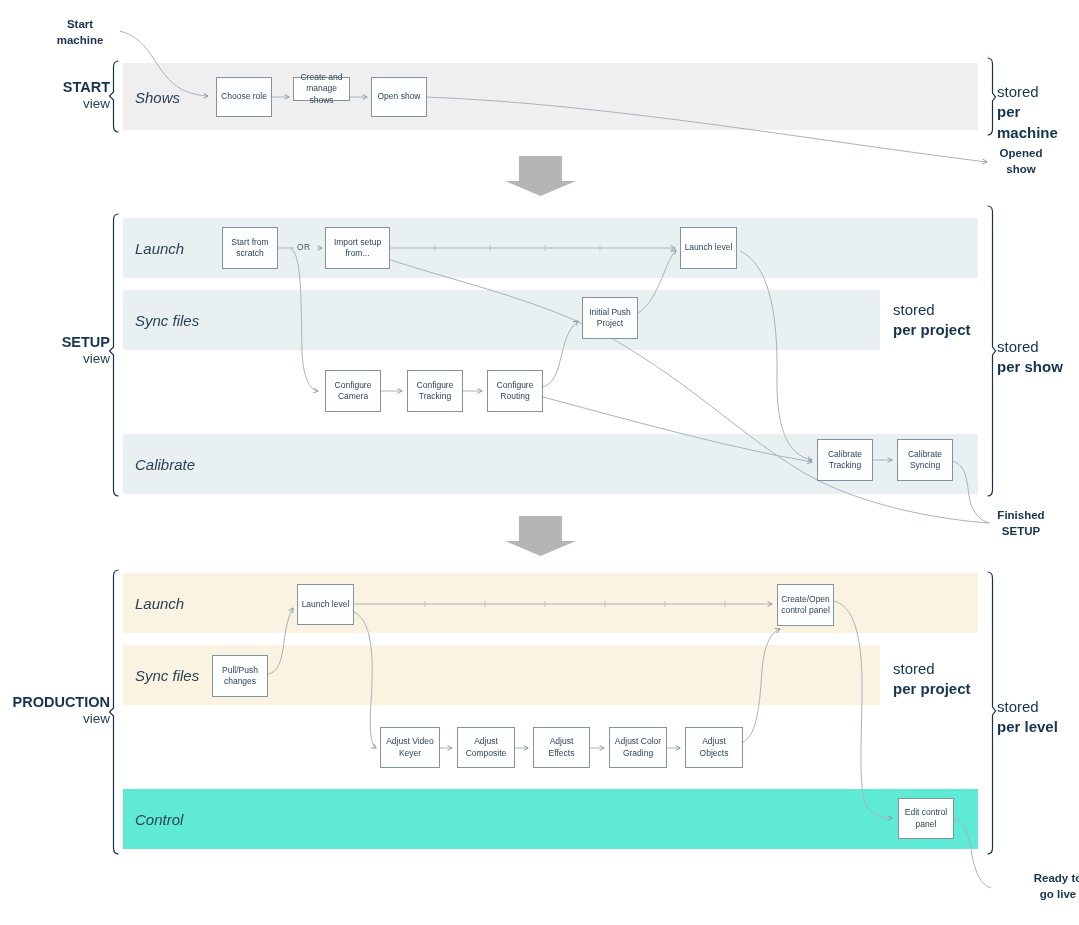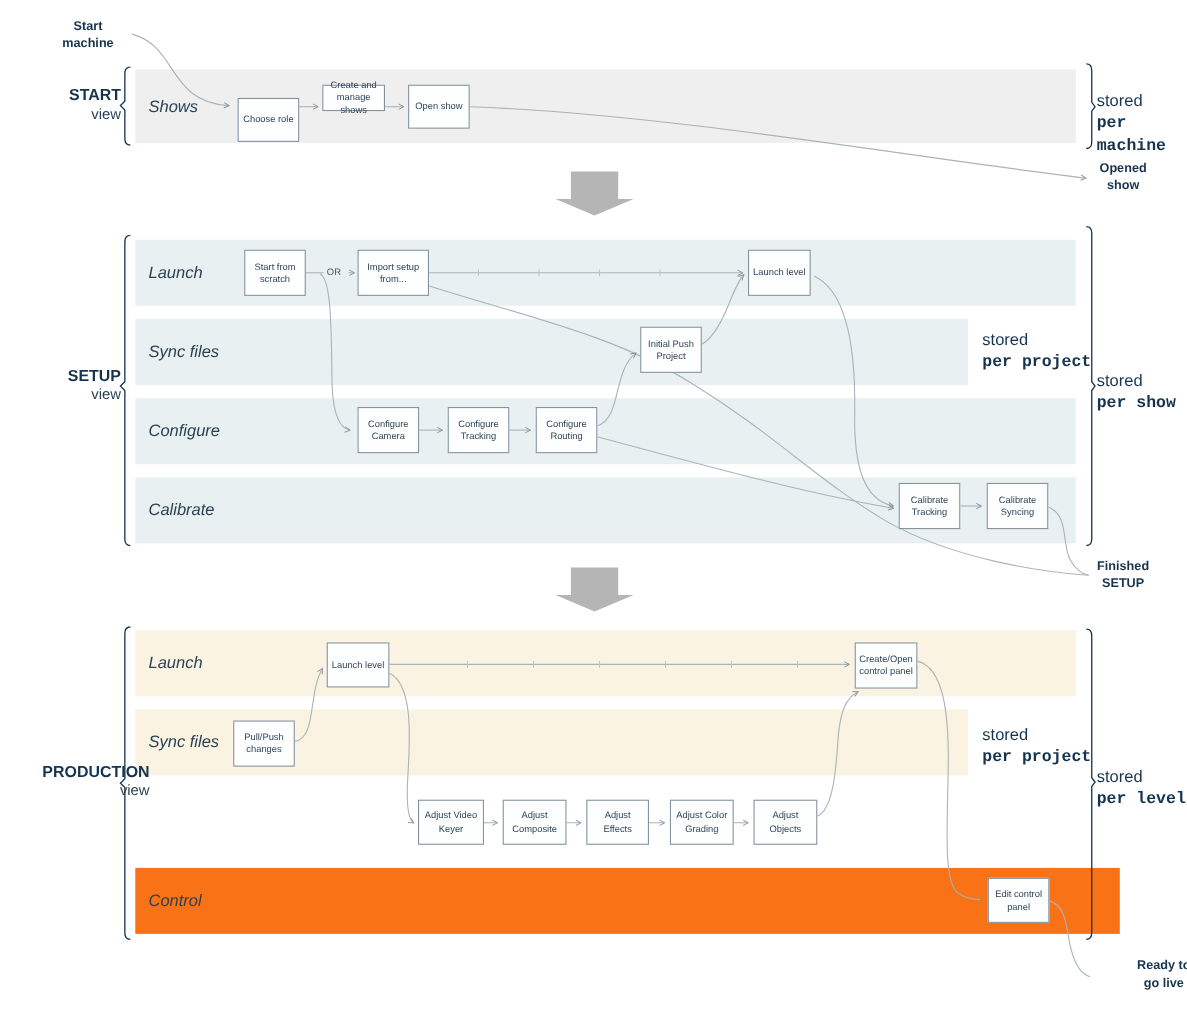--- a/index.html
+++ b/index.html
@@ -12,52 +12,49 @@
   .node { position:absolute; background:#fdfefe; border:1.4px solid #85939f; color:#2f4659;
           font-size:8.5px; line-height:1.3; display:flex; align-items:center; justify-content:center;
           text-align:center; padding:2px; box-sizing:border-box; }
   .ann  { position:absolute; font-weight:bold; font-size:11.5px; color:#16344e;
           white-space:pre-line; text-align:center; line-height:1.35; }
   .side { position:absolute; left:0; width:110px; text-align:right; line-height:1.18; }
   .side .b { display:block; font-weight:bold; font-size:14.5px; color:#16344e; }
   .side .r { display:block; font-size:13.5px; color:#2b4254; }
   .stored { position:absolute; font-size:15px; color:#16344e; line-height:1.35; }
   .stored span { display:block; }
-  .stored .b { font-weight:bold;font-family:Liberation Mono, monospace; }
+  .stored .b { font-weight:bold; }
   .or { position:absolute; font-size:8.5px; color:#41586c; letter-spacing:.3px; }
 </style>
 </head>
 <body>
 
 <div class="canvas">
 
   <div class="lane" style="left:123px;top:63px;width:855px;height:67px;background:#efefef;">
     <div class="lane-label">Shows</div>
   </div>
 
   <div class="lane" style="left:123px;top:218px;width:855px;height:60px;background:#e8f0f2;">
     <div class="lane-label">Launch</div>
   </div>
   <div class="lane" style="left:123px;top:290px;width:757px;height:60px;background:#e8f0f2;">
     <div class="lane-label">Sync files</div>
   </div>
-  <div class="lane" style="left:123px;top:362px;width:855px;height:60px;background:#e8f0f2;">
-    <div class="lane-label">Configure</div>
-  </div>
   <div class="lane" style="left:123px;top:434px;width:855px;height:60px;background:#e8f0f2;">
     <div class="lane-label">Calibrate</div>
   </div>
 
   <div class="lane" style="left:123px;top:573px;width:855px;height:60px;background:#faf3e2;">
     <div class="lane-label">Launch</div>
   </div>
   <div class="lane" style="left:123px;top:645px;width:757px;height:60px;background:#faf3e2;">
     <div class="lane-label">Sync files</div>
   </div>
-  <div class="lane" style="left:123px;top:789px;width:855px;height:60px;background:#f97316;padding-left:40px;">
+  <div class="lane" style="left:123px;top:789px;width:855px;height:60px;background:#5eead4;">
     <div class="lane-label">Control</div>
   </div>
 
   <svg class="wires" viewBox="0 0 1079 925">
     <defs>
       <marker id="arr" viewBox="0 0 8 8" refX="6.5" refY="4" markerWidth="6.5" markerHeight="6.5" orient="auto-start-reverse">
         <path d="M1,1 L6.8,4 L1,7" fill="none" stroke="#8796a3" stroke-width="1.1"></path>
       </marker>
     </defs>
 
@@ -104,21 +101,21 @@
       <path d="M834 601 C857 607, 863 645, 862 700 C861 756, 858 800, 870 811 C876 816, 884 818, 892 818" marker-end="url(#arr)"></path>
       <path d="M954 819 C971 824, 969 847, 974 864 C978 879, 984 886, 991 888"></path>
     </g>
 
     <g stroke="#bcc5ca" stroke-width="1">
       <path d="M435 245 V251 M490 245 V251 M545 245 V251 M600 245 V251"></path>
       <path d="M425 601 V607 M485 601 V607 M545 601 V607 M605 601 V607 M665 601 V607 M725 601 V607"></path>
     </g>
   </svg>
 
-  <div class="node" style="left:216px;top:77px;width:56px;height:40px;margin-top:12px;">
+  <div class="node" style="left:216px;top:77px;width:56px;height:40px;">
     <span>Choose role</span>
   </div>
   <div class="node" style="left:293px;top:77px;width:57px;height:24px;">
     <span>Create and manage shows</span>
   </div>
   <div class="node" style="left:371px;top:77px;width:56px;height:40px;">
     <span>Open show</span>
   </div>
 
   <div class="node" style="left:222px;top:227px;width:56px;height:42px;">
@@ -179,21 +176,21 @@
   </div>
 
   <div class="side" style="top:79px;">
     <span class="b">START</span>
     <span class="r">view</span>
   </div>
   <div class="side" style="top:334px;">
     <span class="b">SETUP</span>
     <span class="r">view</span>
   </div>
-  <div class="side" style="top:694px;padding-left:26px;">
+  <div class="side" style="top:694px;">
     <span class="b">PRODUCTION</span>
     <span class="r">view</span>
   </div>
 
   <div class="stored" style="left:997px;top:82px;">
     <span>stored</span>
     <span class="b">per machine</span>
   </div>
   <div class="stored" style="left:893px;top:300px;">
     <span>stored</span>

